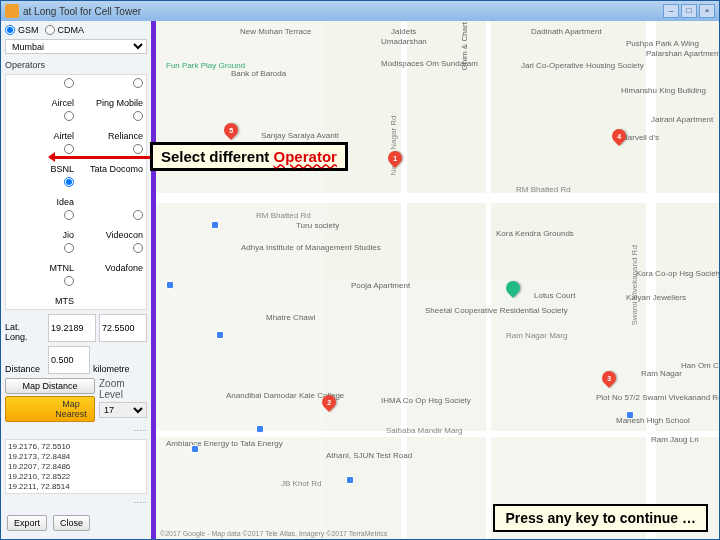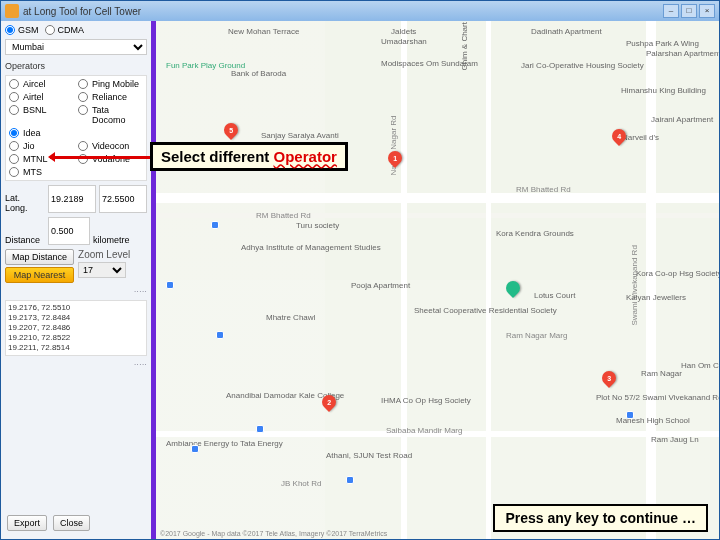--- a/index.html
+++ b/index.html
@@ -19,28 +19,28 @@
   
   .radio-row, .opt-row { display: flex; gap: 6px; align-items: center; }
   .radio-row label, .opt-row label { display: flex; align-items: center; gap: 3px; cursor: pointer; }
   input[type=radio] { width: 10px; height: 10px; }
   
   .city-select { width: 100%; height: 16px; font-size: 9px; border: 1px solid #ccc; background: #fff; padding-left: 2px; }
   
   .section-label { font-size: 9px; color: #333; margin-top: 2px; }
   
   .operators { border: 1px solid #ddd; background: #fff; padding: 3px; display: grid; grid-template-columns: 1fr 1fr; gap: 3px 4px; }
-  .op-item { display: flex; align-items: flex-start; gap: 4px; font-size: 9px; }
+  .op-item { display: flex; align-items: flex-end; gap: 10px; font-size: 9px; flex-direction: column; }
   
   .field-row { display: flex; align-items: flex-end; gap: 3px; }
   .field-row .lbl { width: 40px; font-size: 9px; }
   .field-row input[type=text] { flex: 1; height: 28px; font-size: 9px; border: 1px solid #ccc; padding: 0 2px; min-width: 0; }
   
   .btn { padding: 2px 6px; font-size: 9px; border: 1px solid #aaa; background: linear-gradient(#fefefe,#e5e5e5); border-radius: 2px; cursor: pointer; }
-  .btn.orange { background: linear-gradient(#ffcf20,#f5a800); border-color: #d08800; color: #333; }
+  .btn.orange { background: linear-gradient(#ffcf20,#f5a800); border-color: #d08800; color: #333; padding-left: 48px; }
   
   .zoom-row { display: flex; gap: 4px; align-items: flex-start; }
   .zoom-col { display: flex; flex-direction: column; gap: 2px; }
   .zoom-col .lbl { font-size: 10px; color: #555; }
   .zoom-select { width: 48px; height: 16px; font-size: 9px; border: 1px solid #ccc; }
   
   .dots { color: #889; font-size: 8px; text-align: right; }
   
   .results { background: #fff; border: 1px solid #ddd; padding: 2px; font-size: 8px; line-height: 1.25; color: #333; min-height: 55px; }
   
@@ -211,42 +211,42 @@
       <div class="road-label" style="top:164px;left:360px">RM Bhatted Rd</div>
       <div class="road-label" style="top:190px;left:100px">RM Bhatted Rd</div>
       <div class="road-label" style="top:405px;left:230px">Saibaba Mandir Marg</div>
       <div class="road-label" style="top:310px;left:350px">Ram Nagar Marg</div>
       <div class="road-label" style="top:458px;left:125px">JB Khot Rd</div>
       <div class="road-label" style="top:300px;left:478px;transform:rotate(-90deg);transform-origin:left">Swami Vivekanand Rd</div>
       <div class="road-label" style="top:150px;left:237px;transform:rotate(-90deg);transform-origin:left">Natvar Nagar Rd</div>
       <div class="road-label" style="top:245px;left:70px"></div>
       <div class="road-label" style="top:85px;left:5px"></div>
 
-      <div class="area-label" style="top:6px;left:72px">New Mohan Terrace</div>
+      <div class="area-label" style="top:6px;left:84px">New Mohan Terrace</div>
       <div class="area-label" style="top:6px;left:235px">Jaldets</div>
       <div class="area-label" style="top:16px;left:225px">Umadarshan</div>
       <div class="area-label" style="top:6px;left:375px">Dadinath Apartment</div>
       <div class="area-label" style="top:18px;left:470px">Pushpa Park A Wing</div>
       <div class="area-label" style="top:28px;left:490px">Palarshan Apartment</div>
       <div class="area-label" style="top:40px;left:365px;width:90px">Jari Co-Operative Housing Society</div>
       <div class="area-label" style="top:48px;left:75px">Bank of Baroda</div>
       <div class="area-label" style="top:38px;left:225px;width:70px">Modispaces Om Sundaram</div>
       <div class="area-label" style="top:65px;left:465px">Himanshu King Building</div>
       <div class="area-label" style="top:40px;left:10px;color:#3a7">Fun Park Play Ground</div>
       <div class="area-label" style="top:110px;left:105px">Sanjay Saraiya Avanti</div>
       <div class="area-label" style="top:94px;left:495px">Jairani Apartment</div>
       <div class="area-label" style="top:112px;left:466px">Narveil d's</div>
       <div class="area-label" style="top:45px;left:308px;transform:rotate(-90deg);transform-origin:left">Ghim &amp; Chart</div>
       <div class="area-label" style="top:157px;left:158px"></div>
       <div class="area-label" style="top:200px;left:140px">Turu society</div>
       <div class="area-label" style="top:222px;left:85px;width:80px;text-align:center">Adhya Institute of Management Studies</div>
       <div class="area-label" style="top:208px;left:340px">Kora Kendra Grounds</div>
       <div class="area-label" style="top:260px;left:195px">Pooja Apartment</div>
       <div class="area-label" style="top:292px;left:110px">Mhatre Chawl</div>
-      <div class="area-label" style="top:285px;left:258px;width:90px;text-align:right">Sheetal Cooperative Residential Society</div>
+      <div class="area-label" style="top:285px;left:269px;width:90px;text-align:right">Sheetal Cooperative Residential Society</div>
       <div class="area-label" style="top:270px;left:378px">Lotus Court</div>
       <div class="area-label" style="top:272px;left:470px">Kalyan Jewellers</div>
       <div class="area-label" style="top:248px;left:480px;width:70px;text-align:center">Kora Co-op Hsg Society</div>
       <div class="area-label" style="top:370px;left:70px;width:80px;text-align:center">Anandibai Damodar Kale College</div>
       <div class="area-label" style="top:375px;left:225px;width:70px;text-align:center">IHMA Co Op Hsg Society</div>
       <div class="area-label" style="top:340px;left:525px">Han Om CHS</div>
       <div class="area-label" style="top:348px;left:485px">Ram Nagar</div>
       <div class="area-label" style="top:372px;left:440px;width:70px">Plot No 57/2 Swami Vivekanand Rd</div>
       <div class="area-label" style="top:395px;left:460px">Mahesh High School</div>
       <div class="area-label" style="top:414px;left:495px">Ram Jaug Ln</div>

